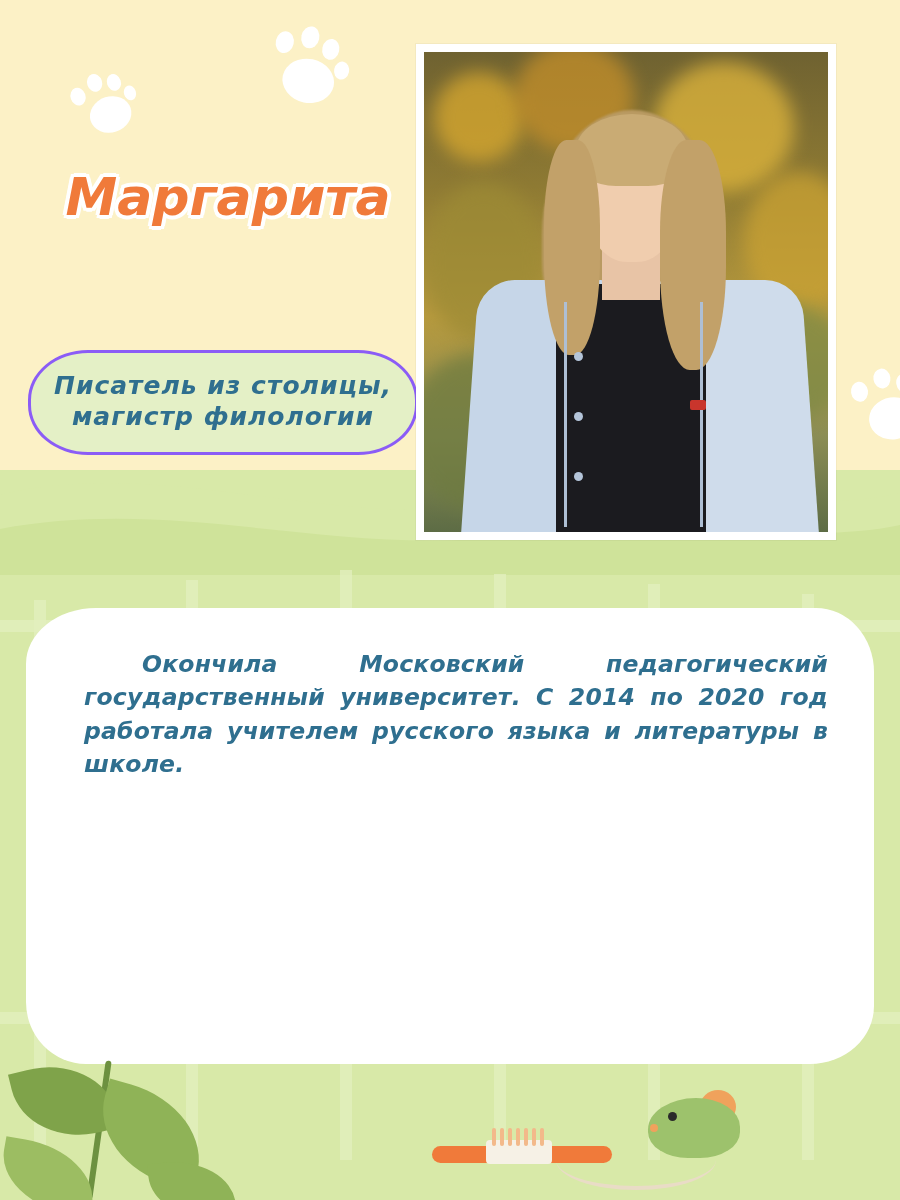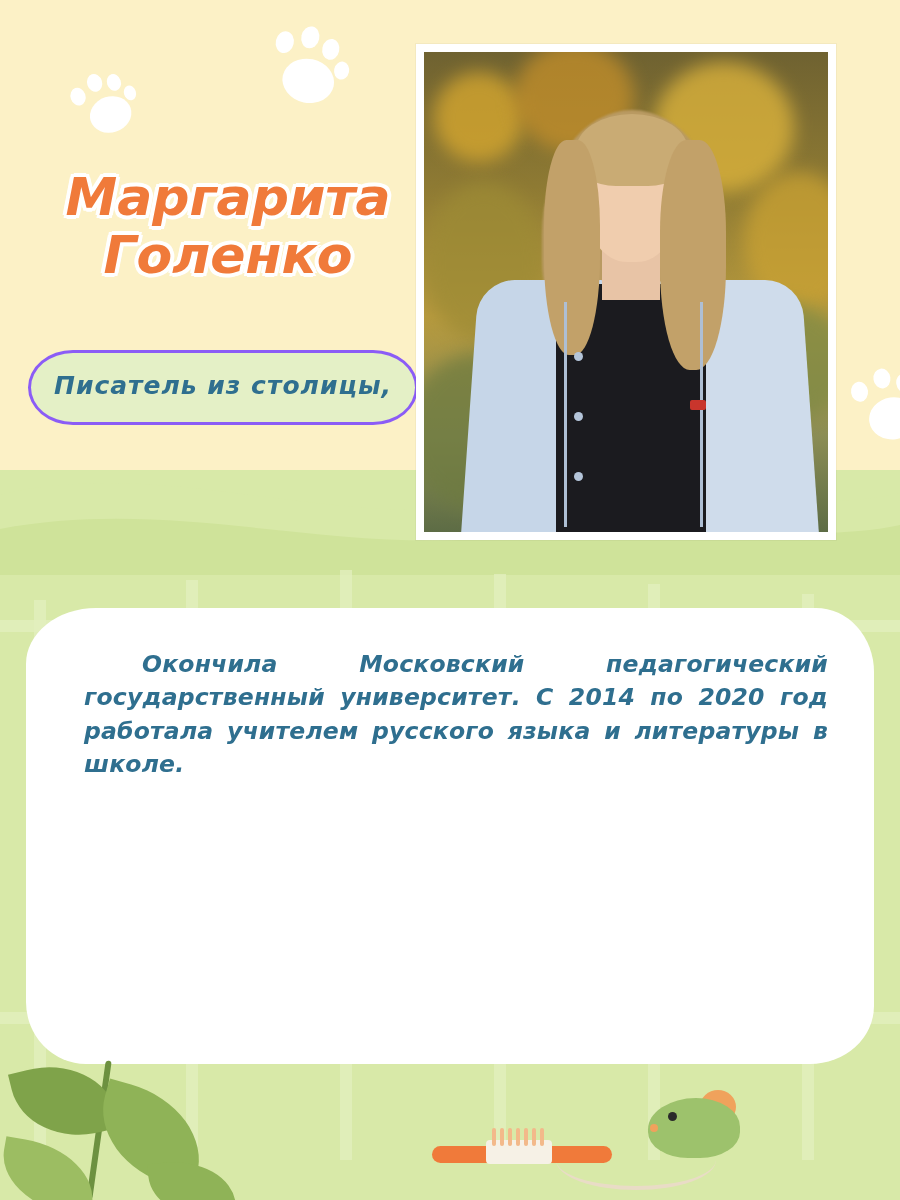--- a/index.html
+++ b/index.html
@@ -368,25 +368,25 @@
   </div>
   <div class="paw" style="left:848px; top:368px; width:80px; height:86px; transform:rotate(-8deg);">
     <div class="pad" style="left:20px; top:30px; width:48px; height:42px;"></div>
     <div class="pad" style="left:6px;  top:10px; width:17px; height:20px;"></div>
     <div class="pad" style="left:30px; top:0px;  width:17px; height:20px;"></div>
     <div class="pad" style="left:52px; top:8px;  width:16px; height:19px;"></div>
   </div>
 
   <div class="title">
     <div>Маргарита</div>
-    <div>Голенко</div>
   </div>
 
   <div class="subtitle-pill">
     <div class="line">Писатель из столицы,</div>
+    <div class="line">магистр филологии</div>
   </div>
 
   <div class="photo-frame">
     <div class="photo">
       <div class="bokeh" style="left:10px;  top:20px;  width:90px;  height:90px;  background:#d9a92f;"></div>
       <div class="bokeh" style="left:90px;  top:-10px; width:120px; height:110px; background:#c48f2a;"></div>
       <div class="bokeh" style="left:230px; top:10px;  width:140px; height:130px; background:#e0b63c;"></div>
       <div class="bokeh" style="left:320px; top:120px; width:110px; height:140px; background:#caa233;"></div>
       <div class="bokeh" style="left:0px;   top:130px; width:120px; height:160px; background:#9d8b35;"></div>
       <div class="bokeh" style="left:280px; top:250px; width:150px; height:120px; background:#7e8a45;"></div>

